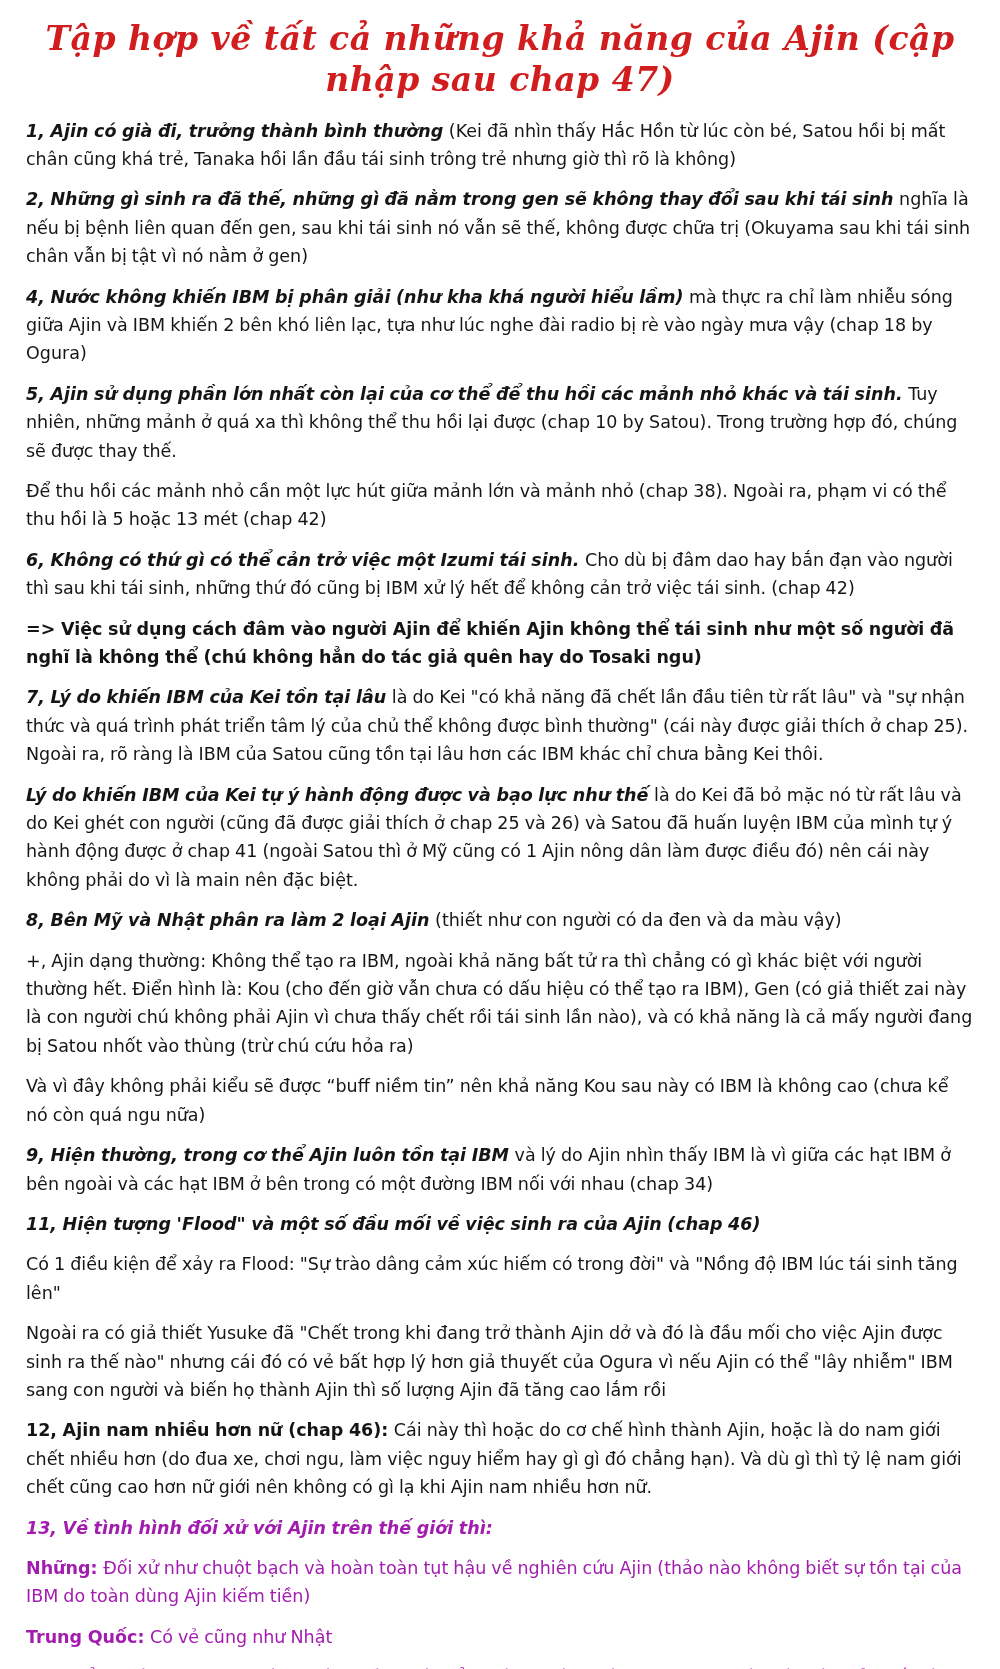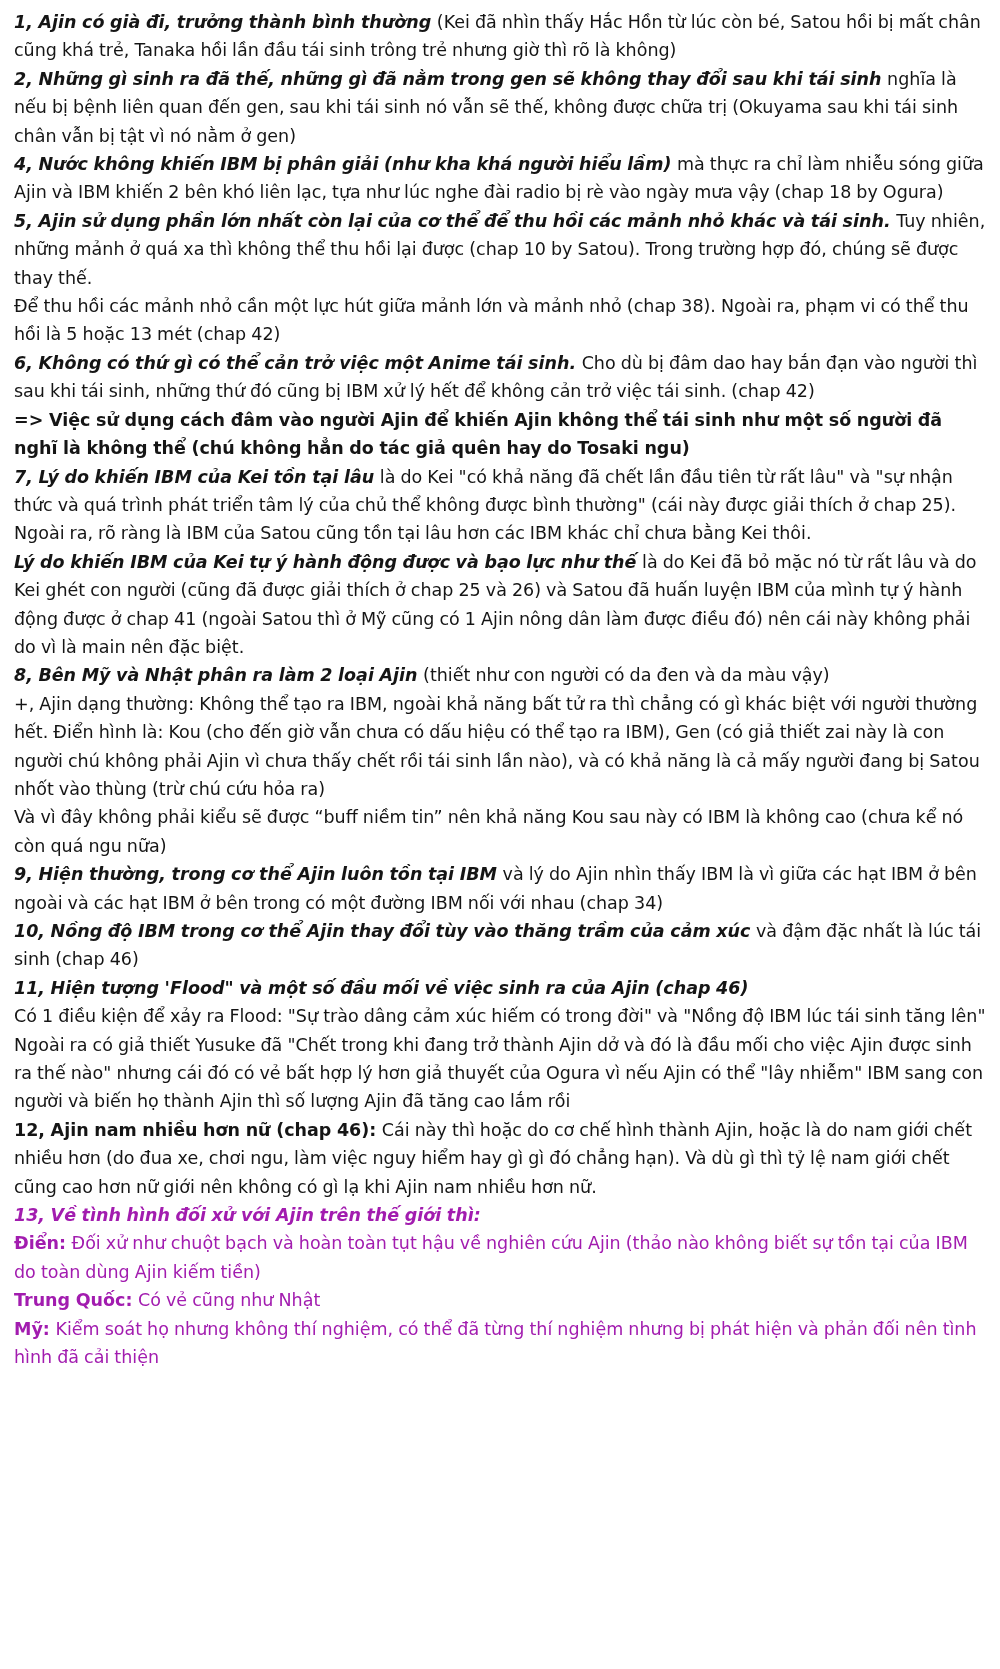--- a/index.html
+++ b/index.html
@@ -20,52 +20,52 @@
     text-align: center;
     font-family: "DejaVu Serif", serif;
     font-style: italic;
     font-weight: bold;
     font-size: 33px;
     line-height: 1.25;
     letter-spacing: 0.5px;
     margin: 10px 0 16px 0;
   }
   .content p {
-    margin: 0;
+    margin: 12px;
     font-size: 17.5px;
     line-height: 28.4px;
     word-spacing: -0.5px;
   }
   .content p.black { color: #151515; }
   .content p.blue  { color: #a21caf; }
   .seg-n  { font-weight: normal; font-style: normal; }
   .seg-b  { font-weight: bold;   font-style: normal; }
   .seg-bi { font-weight: bold;   font-style: italic; }
 </style>
 </head>
 <body>
 
 <div class="page">
+  <h1 class="doc-title" style="color: rgb(210, 29, 31);">Tập hợp về tất cả những khả năng của Ajin (cập nhập sau chap 47)</h1>
   <div class="content">
       <p class="black"><span class="seg-bi">1, Ajin có già đi, trưởng thành bình thường </span><span class="seg-n">(Kei đã nhìn thấy Hắc Hồn từ lúc còn bé, Satou hồi bị mất chân cũng khá trẻ, Tanaka hồi lần đầu tái sinh trông trẻ nhưng giờ thì rõ là không)</span></p>
       <p class="black"><span class="seg-bi">2, Những gì sinh ra đã thế, những gì đã nằm trong gen sẽ không thay đổi sau khi tái sinh </span><span class="seg-n">nghĩa là nếu bị bệnh liên quan đến gen, sau khi tái sinh nó vẫn sẽ thế, không được chữa trị (Okuyama sau khi tái sinh chân vẫn bị tật vì nó nằm ở gen)</span></p>
       <p class="black"><span class="seg-bi">4, Nước không khiến IBM bị phân giải (như kha khá người hiểu lầm) </span><span class="seg-n">mà thực ra chỉ làm nhiễu sóng giữa Ajin và IBM khiến 2 bên khó liên lạc, tựa như lúc nghe đài radio bị rè vào ngày mưa vậy (chap 18 by Ogura)</span></p>
       <p class="black"><span class="seg-bi">5, Ajin sử dụng phần lớn nhất còn lại của cơ thể để thu hồi các mảnh nhỏ khác và tái sinh. </span><span class="seg-n">Tuy nhiên, những mảnh ở quá xa thì không thể thu hồi lại được (chap 10 by Satou). Trong trường hợp đó, chúng sẽ được thay thế.</span></p>
       <p class="black"><span class="seg-n">Để thu hồi các mảnh nhỏ cần một lực hút giữa mảnh lớn và mảnh nhỏ (chap 38). Ngoài ra, phạm vi có thể thu hồi là 5 hoặc 13 mét (chap 42)</span></p>
-      <p class="black"><span class="seg-bi">6, Không có thứ gì có thể cản trở việc một Anime tái sinh. </span><span class="seg-n">Cho dù bị đâm dao hay bắn đạn vào người thì sau khi tái sinh, những thứ đó cũng bị IBM xử lý hết để không cản trở việc tái sinh. (chap 42)</span></p>
+      <p class="black"><span class="seg-bi">6, Không có thứ gì có thể cản trở việc một Izumi tái sinh. </span><span class="seg-n">Cho dù bị đâm dao hay bắn đạn vào người thì sau khi tái sinh, những thứ đó cũng bị IBM xử lý hết để không cản trở việc tái sinh. (chap 42)</span></p>
       <p class="black"><span class="seg-b">=&gt; Việc sử dụng cách đâm vào người Ajin để khiến Ajin không thể tái sinh như một số người đã nghĩ là không thể (chú không hẳn do tác giả quên hay do Tosaki ngu)</span></p>
       <p class="black"><span class="seg-bi">7,  Lý do khiến IBM của Kei tồn tại lâu </span><span class="seg-n">là do Kei "có khả năng đã chết lần đầu tiên từ rất lâu" và "sự nhận thức và quá trình phát triển tâm lý của chủ thể không được bình thường" (cái này được giải thích ở chap 25). Ngoài ra, rõ ràng là IBM của Satou cũng tồn tại lâu hơn các IBM khác chỉ chưa bằng Kei thôi.</span></p>
       <p class="black"><span class="seg-bi">Lý do khiến IBM của Kei tự ý hành động được và bạo lực như thế </span><span class="seg-n">là do Kei đã bỏ mặc nó từ rất lâu và do Kei ghét con người (cũng đã được giải thích ở chap 25 và 26) và Satou đã huấn luyện IBM của mình tự ý hành động được ở chap 41 (ngoài Satou thì ở Mỹ cũng có 1 Ajin nông dân làm được điều đó) nên cái này không phải do vì là main nên đặc biệt.</span></p>
       <p class="black"><span class="seg-bi">8, Bên Mỹ và Nhật phân ra làm 2 loại Ajin </span><span class="seg-n">(thiết như con người có da đen và da màu vậy)</span></p>
       <p class="black"><span class="seg-n">+, Ajin dạng thường: Không thể tạo ra IBM, ngoài khả năng bất tử ra thì chẳng có gì khác biệt với người thường hết. Điển hình là: Kou (cho đến giờ vẫn chưa có dấu hiệu có thể tạo ra IBM), Gen (có giả thiết zai này là con người chú không phải Ajin vì chưa thấy chết rồi tái sinh lần nào), và có khả năng là cả mấy người đang bị Satou nhốt vào thùng (trừ chú cứu hỏa ra)</span></p>
       <p class="black"><span class="seg-n">Và vì đây không phải kiểu sẽ được “buff niềm tin” nên khả năng Kou sau này có IBM là không cao (chưa kể nó còn quá ngu nữa)</span></p>
       <p class="black"><span class="seg-bi">9, Hiện thường, trong cơ thể Ajin luôn tồn tại IBM </span><span class="seg-n">và lý do Ajin nhìn thấy IBM là vì giữa các hạt IBM ở bên ngoài và các hạt IBM ở bên trong có một đường IBM nối với nhau (chap 34)</span></p>
-      <p class="black"><span class="seg-bi">10, Nồng độ IBM trong cơ thể Ajin thay đổi tùy vào thăng trầm của cảm xúc </span><span class="seg-n">và đậm đặc nhất là lúc tái sinh (chap 46)</span></p>
       <p class="black"><span class="seg-bi">11, Hiện tượng 'Flood" và một số đầu mối về việc sinh ra của Ajin (chap 46)</span></p>
       <p class="black"><span class="seg-n">Có 1 điều kiện để xảy ra Flood: "Sự trào dâng cảm xúc hiếm có trong đời" và "Nồng độ IBM lúc tái sinh tăng lên"</span></p>
       <p class="black"><span class="seg-n">Ngoài ra có giả thiết Yusuke đã "Chết trong khi đang trở thành Ajin dở và đó là đầu mối cho việc Ajin được sinh ra thế nào" nhưng cái đó có vẻ bất hợp lý hơn giả thuyết của Ogura vì nếu Ajin có thể "lây nhiễm" IBM sang con người và biến họ thành Ajin thì số lượng Ajin đã tăng cao lắm rồi</span></p>
       <p class="black"><span class="seg-b">12, Ajin nam nhiều hơn nữ (chap 46): </span><span class="seg-n">Cái này thì hoặc do cơ chế hình thành Ajin, hoặc là do nam giới chết nhiều hơn (do đua xe, chơi ngu, làm việc nguy hiểm hay gì gì đó chẳng hạn). Và dù gì thì tỷ lệ nam giới chết cũng cao hơn nữ giới nên không có gì lạ khi Ajin nam nhiều hơn nữ.</span></p>
       <p class="blue"><span class="seg-bi">13, Về tình hình đối xử với Ajin trên thế giới thì:</span></p>
-      <p class="blue"><span class="seg-b">Điển: </span><span class="seg-n">Đối xử như chuột bạch và hoàn toàn tụt hậu về nghiên cứu Ajin (thảo nào không biết sự tồn tại của IBM do toàn dùng Ajin kiếm tiền)</span></p>
+      <p class="blue"><span class="seg-b">Những: </span><span class="seg-n">Đối xử như chuột bạch và hoàn toàn tụt hậu về nghiên cứu Ajin (thảo nào không biết sự tồn tại của IBM do toàn dùng Ajin kiếm tiền)</span></p>
       <p class="blue"><span class="seg-b">Trung Quốc: </span><span class="seg-n">Có vẻ cũng như Nhật</span></p>
       <p class="blue"><span class="seg-b">Mỹ: </span><span class="seg-n">Kiểm soát họ nhưng không thí nghiệm, có thể đã từng thí nghiệm nhưng bị phát hiện và phản đối nên tình hình đã cải thiện</span></p>
     </div>
 </div>
 
 </body></html>

